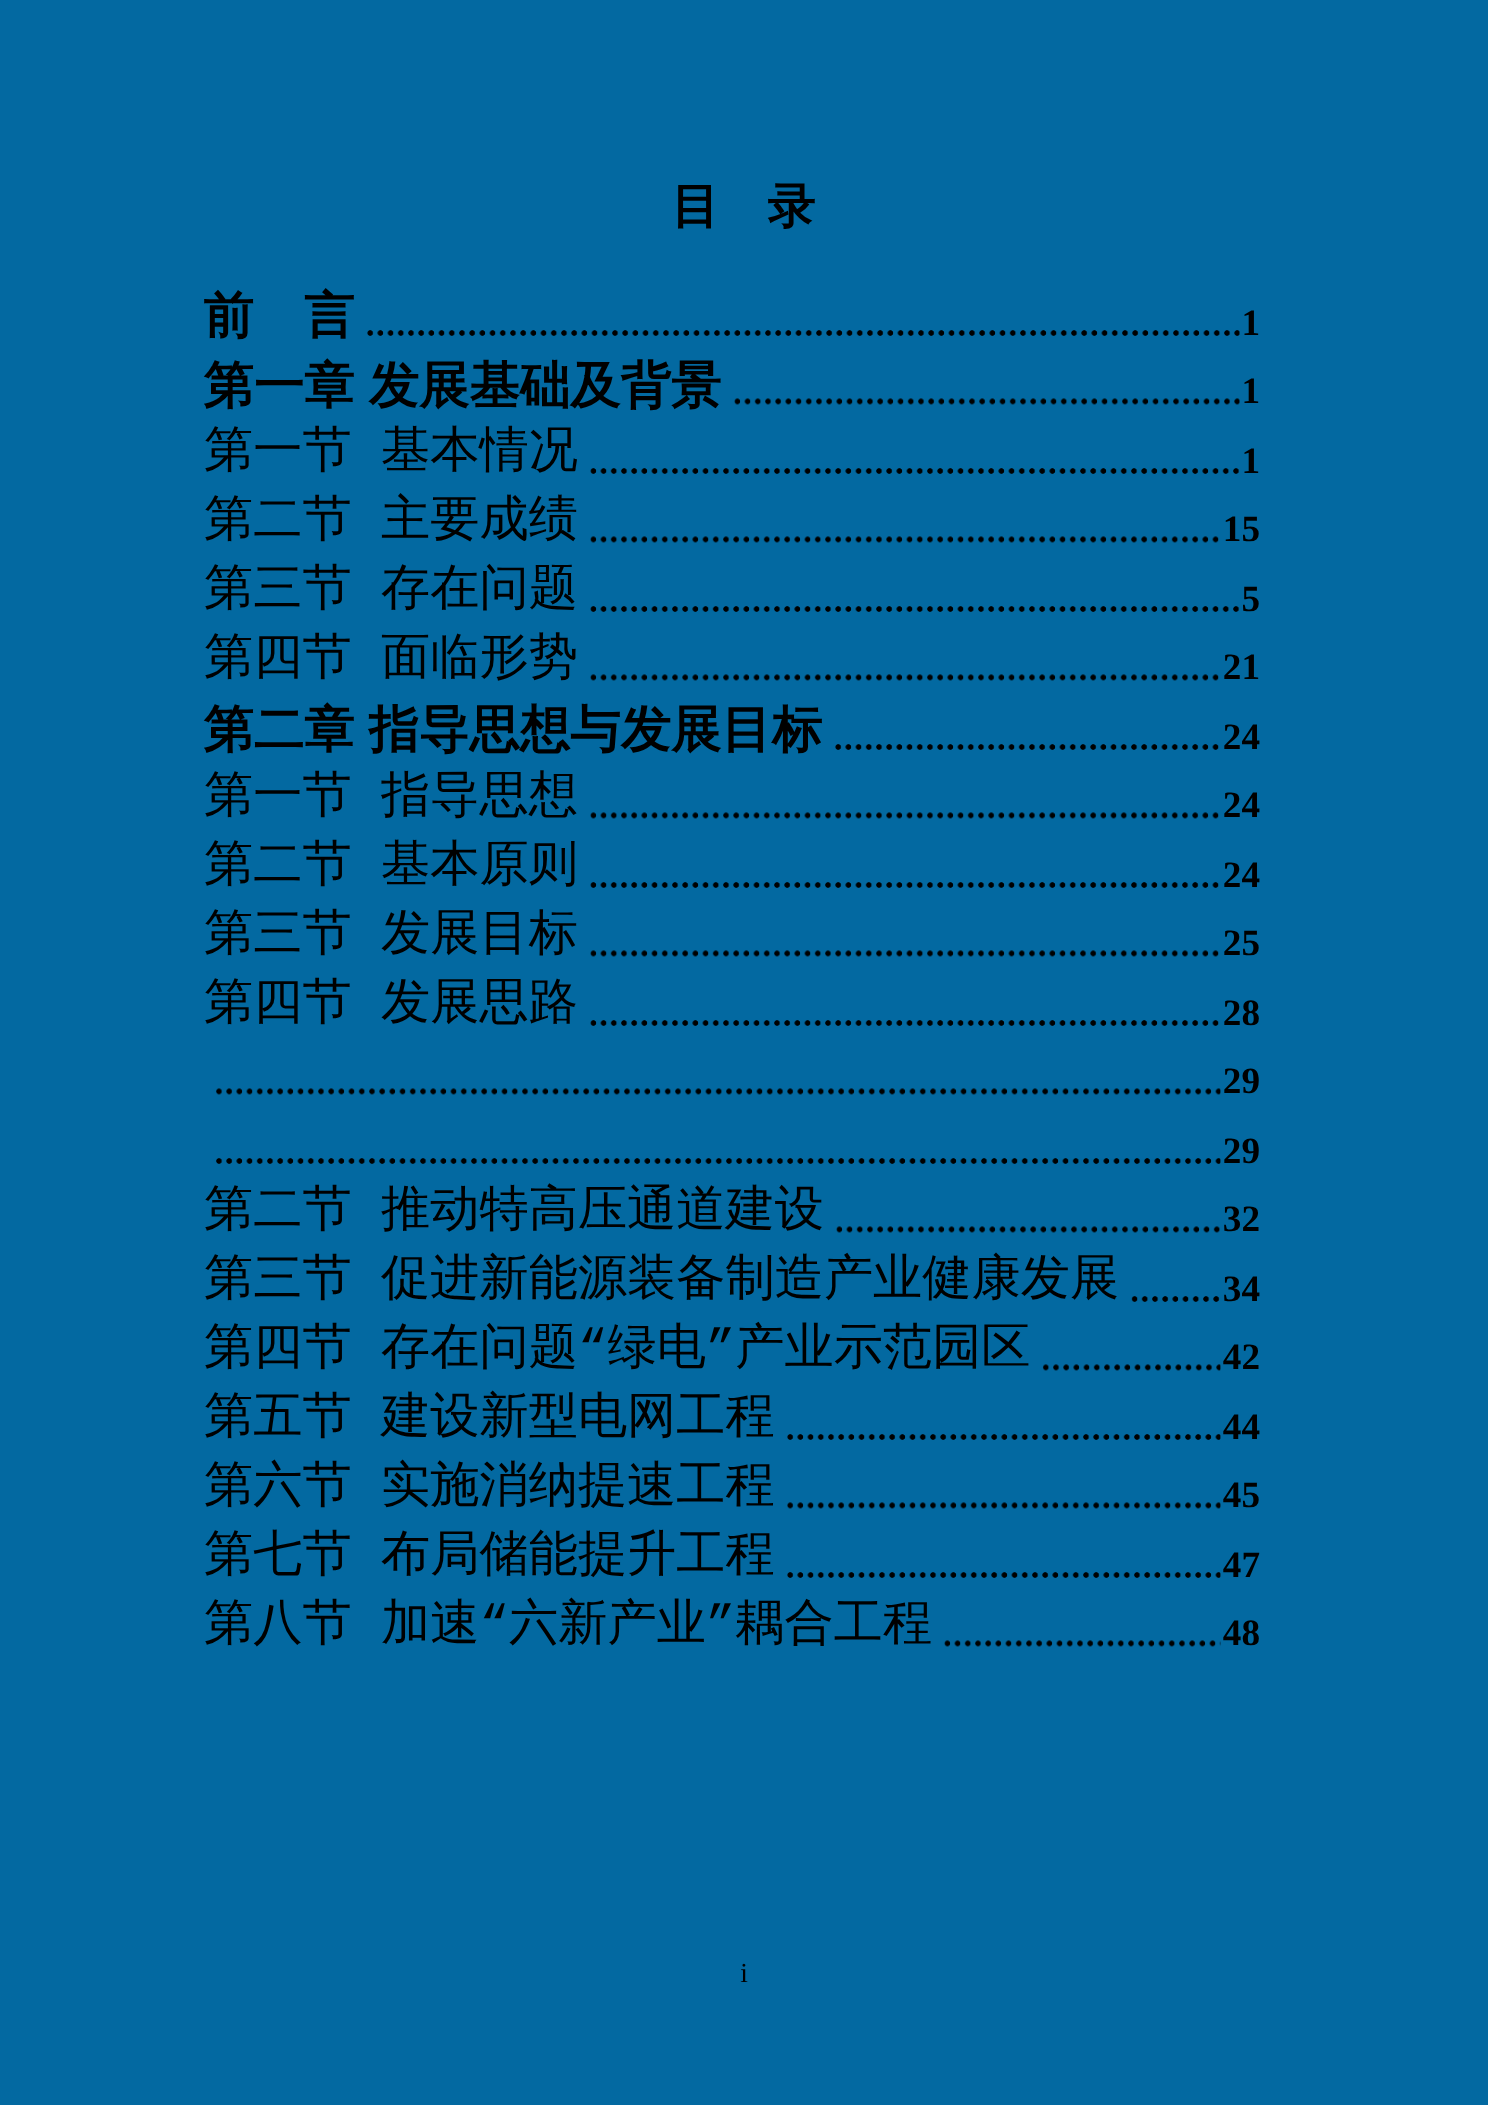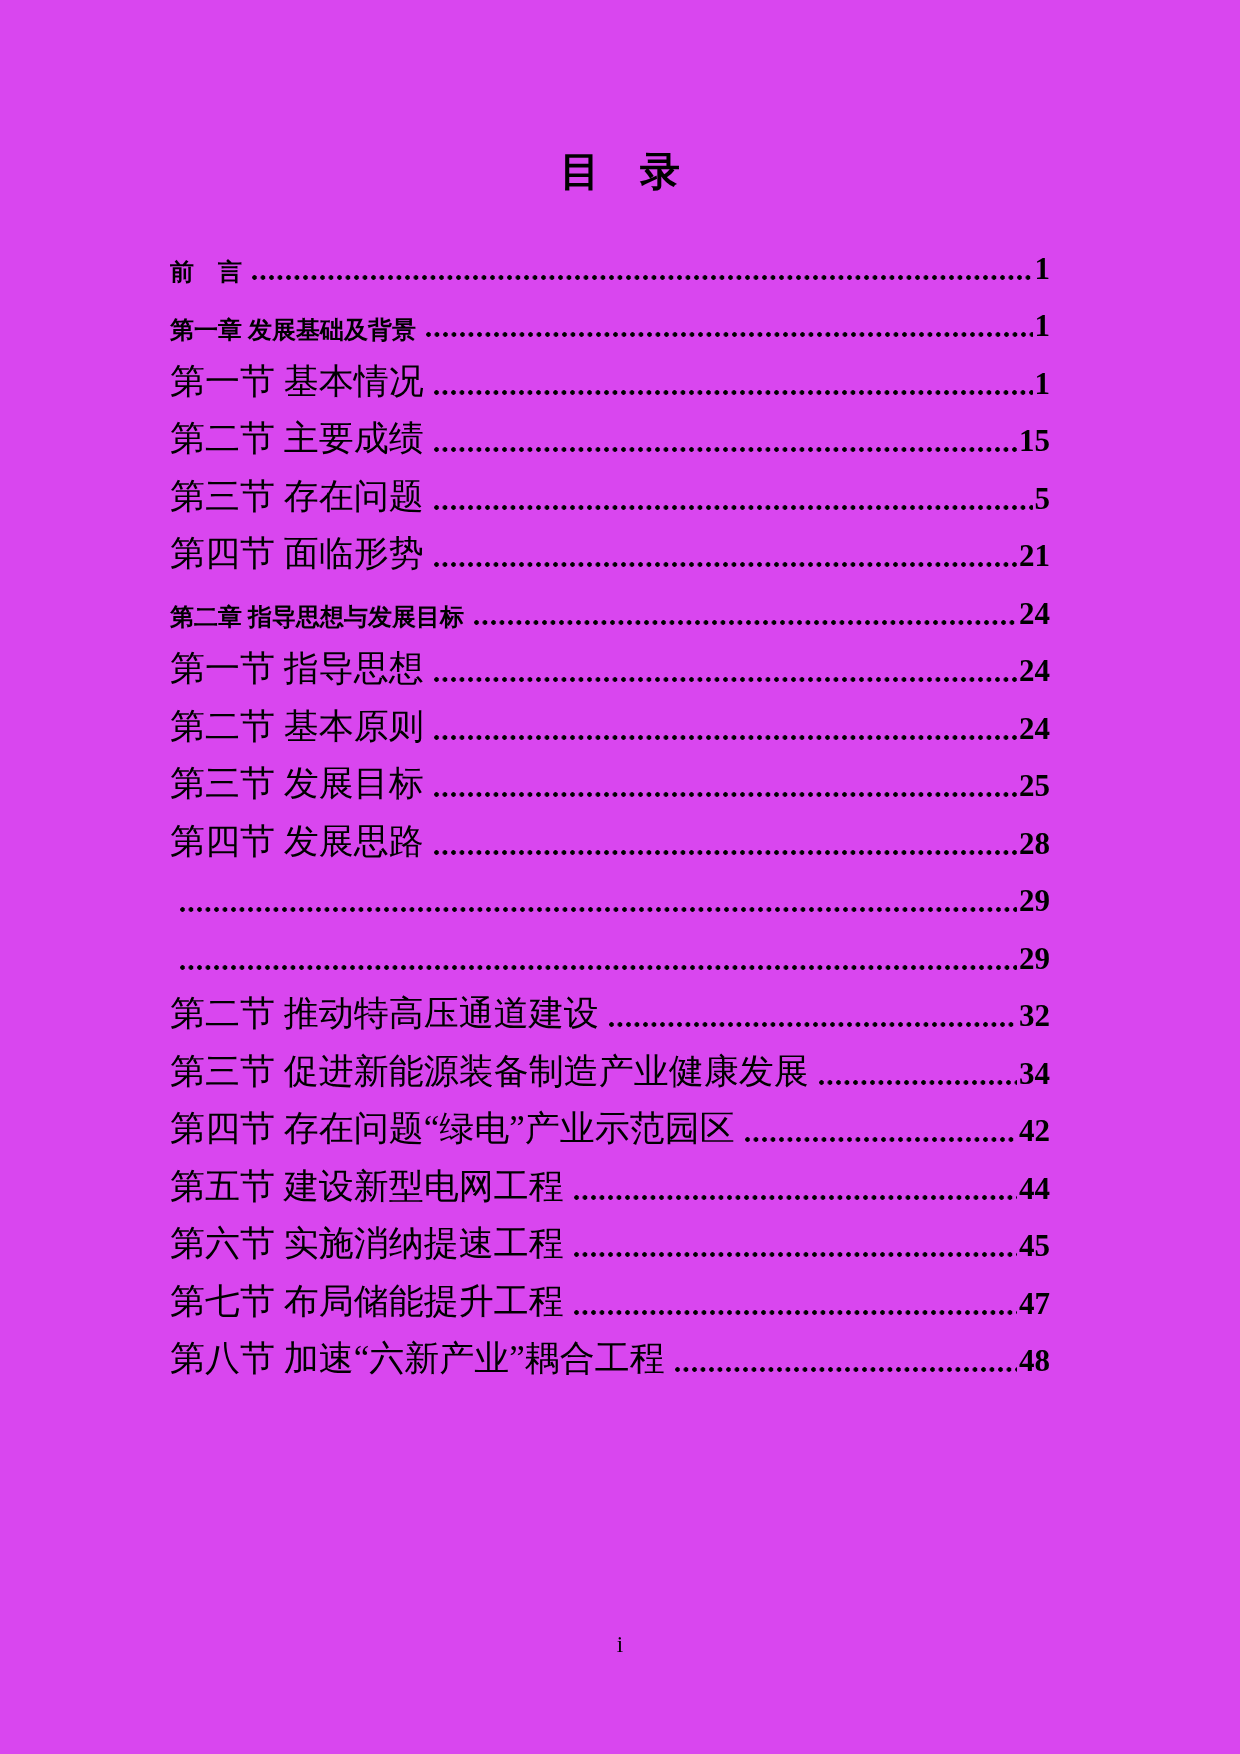--- a/index.html
+++ b/index.html
@@ -4,21 +4,21 @@
 <style>
   html, body {
     margin: 0;
     padding: 0;
     background: #ffffff;
   }
   .page {
     position: relative;
     width: 1240px;
     height: 1754px;
-    background: #d946ef;
+    background: #0369a1;
     overflow: hidden;
     font-family: "Liberation Serif", serif;
     color: #000;
   }
   .doc-title {
     margin-top: 148px;
     text-align: center;
     font-size: 40px;
     font-weight: 700;
     font-family: "Liberation Serif", serif;
@@ -30,28 +30,28 @@
   .toc-row {
     height: 57.5px;
     display: flex;
     align-items: flex-end;
   }
   .toc-label {
     white-space: nowrap;
     line-height: 1.05;
   }
   .toc-row.chapter .toc-label {
-    font-family: Liberation Serif, serif;
+    font-family: Liberation Sans, sans-serif;
     font-weight: 700;
-    font-size: 24px;
+    font-size: 42px;
   }
   .toc-row.section .toc-label {
-    font-family: Liberation Serif, serif;
+    font-family: Liberation Mono, monospace;
     font-weight: 400;
-    font-size: 35px;
+    font-size: 41px;
   }
   .toc-leader {
     flex: 1 1 auto;
     height: 5px;
     margin: 0 2px 6px 10px;
     background-image: radial-gradient(circle at 2.5px 2.5px, #000 2px, transparent 2.6px);
     background-size: 8.5px 5px;
     background-repeat: repeat-x;
     background-position: left bottom;
     min-width: 30px;

